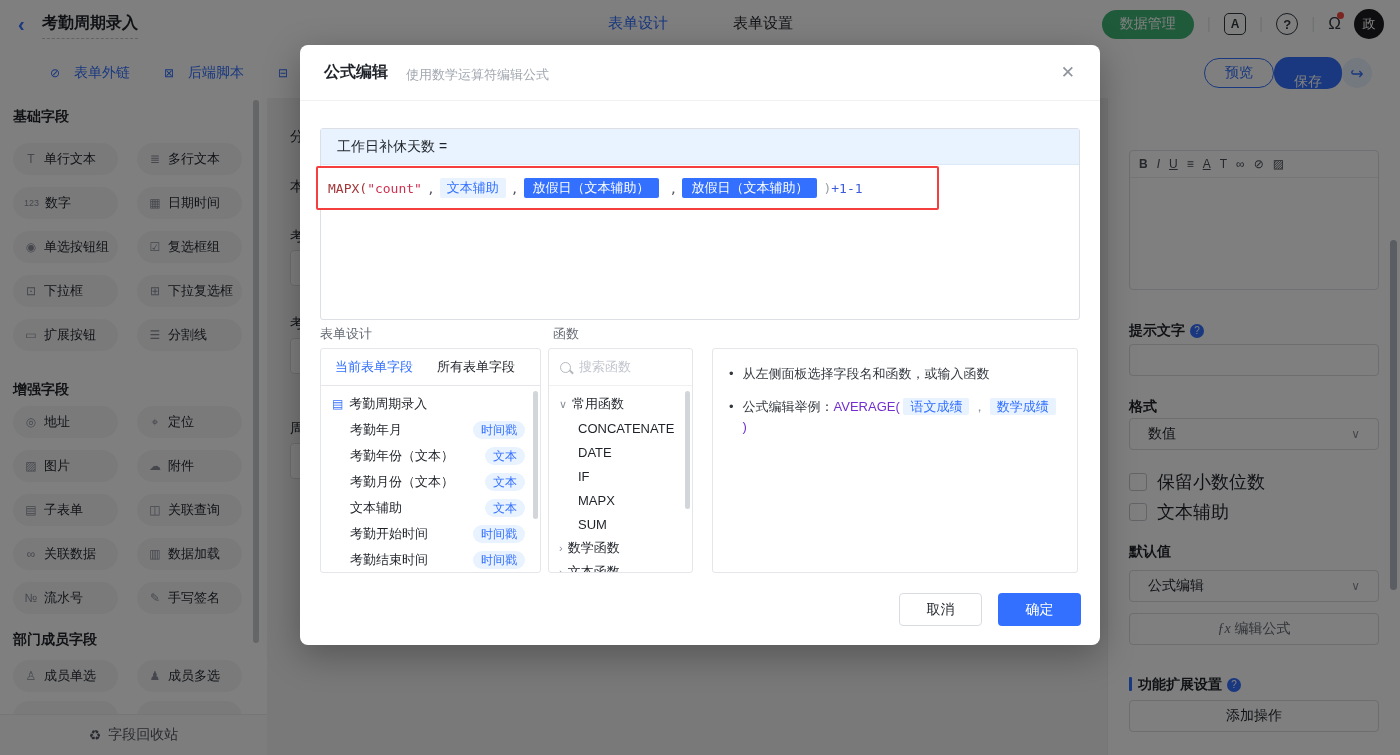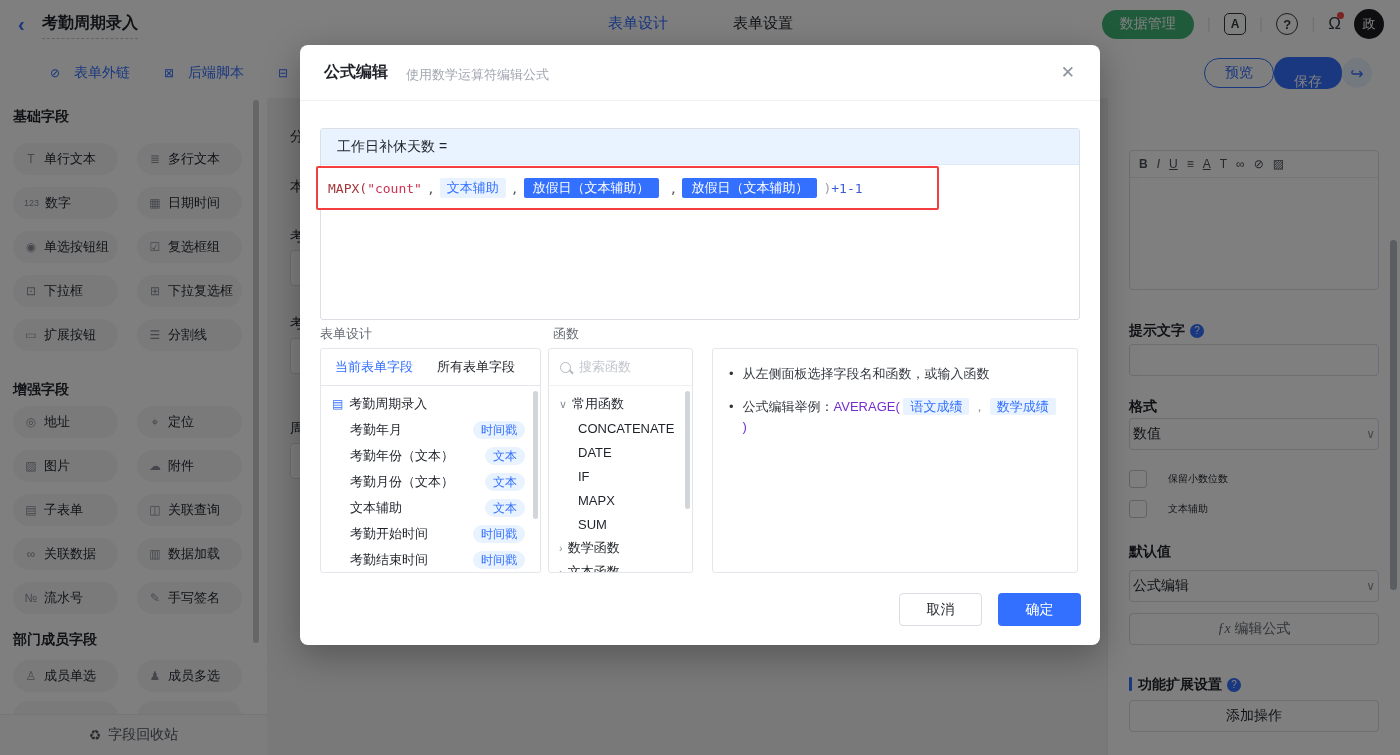--- a/index.html
+++ b/index.html
@@ -51,23 +51,23 @@
   .ptab.active{color:#3370ff}
   .punder{position:absolute;left:55px;top:45px;width:72px;height:3px;background:#3370ff;border-radius:2px}
   .rtebox{position:absolute;left:21px;top:52px;width:250px;height:140px;border:1px solid #dcdfe4;border-radius:4px;box-sizing:border-box}
   .rtetools{height:26px;border-bottom:1px solid #e8eaee;display:flex;align-items:center;gap:9px;padding:0 9px;
             font-size:12px;color:#4a4f58}
   .plabel{position:absolute;left:21px;font-size:14px;font-weight:bold;color:#1f2329}
   .qmark{display:inline-flex;width:14px;height:14px;background:#3370ff;color:#fff;border-radius:50%;font-size:10px;
          align-items:center;justify-content:center;font-weight:normal;margin-left:5px;vertical-align:1px}
   .pinput{position:absolute;left:21px;width:250px;height:32px;border:1px solid #d9dce1;border-radius:4px;box-sizing:border-box;background:#fff}
   .pselect{position:absolute;left:21px;width:250px;height:32px;border:1px solid #d9dce1;border-radius:4px;box-sizing:border-box;
-           background:#fff;display:flex;align-items:center;padding:0 3px;justify-content:space-between;font-size:14px;cursor:pointer}
+           background:#fff;display:flex;align-items:center;padding:0 18px;justify-content:space-between;font-size:14px;cursor:pointer}
   .chev{color:#8a8f99;font-size:12px}
-  .cbrow{position:absolute;left:21px;display:flex;align-items:center;gap:21px;font-size:10px;color:#1f2329}
+  .cbrow{position:absolute;left:21px;display:flex;align-items:center;gap:10px;font-size:18px;color:#1f2329}
   .cbbox{width:16px;height:16px;border:1px solid #c5c9cf;border-radius:3px;background:#fff}
   .pbtn{position:absolute;left:21px;width:250px;height:32px;border:1px solid #d9dce1;border-radius:4px;background:#fff;
         display:flex;align-items:center;justify-content:center;gap:4px;font-size:14px;color:#646a73;box-sizing:border-box}
   .extbar{display:inline-block;width:3px;height:14px;background:#3370ff;border-radius:1px;margin-right:6px;vertical-align:-2px}
   
   .overlay{position:absolute;left:0;top:0;width:1400px;height:755px;background:rgba(0,0,0,0.5);z-index:10}
   .modal{position:absolute;left:300px;top:45px;width:800px;height:600px;background:#fff;border-radius:8px;z-index:20;
          box-shadow:0 10px 36px rgba(0,0,0,.3)}
   .mhead{position:absolute;left:0;top:0;width:100%;height:56px;border-bottom:1px solid #f0f1f3;box-sizing:border-box}
   .mtitle{position:absolute;left:24px;top:17px;font-size:16px;font-weight:bold}

